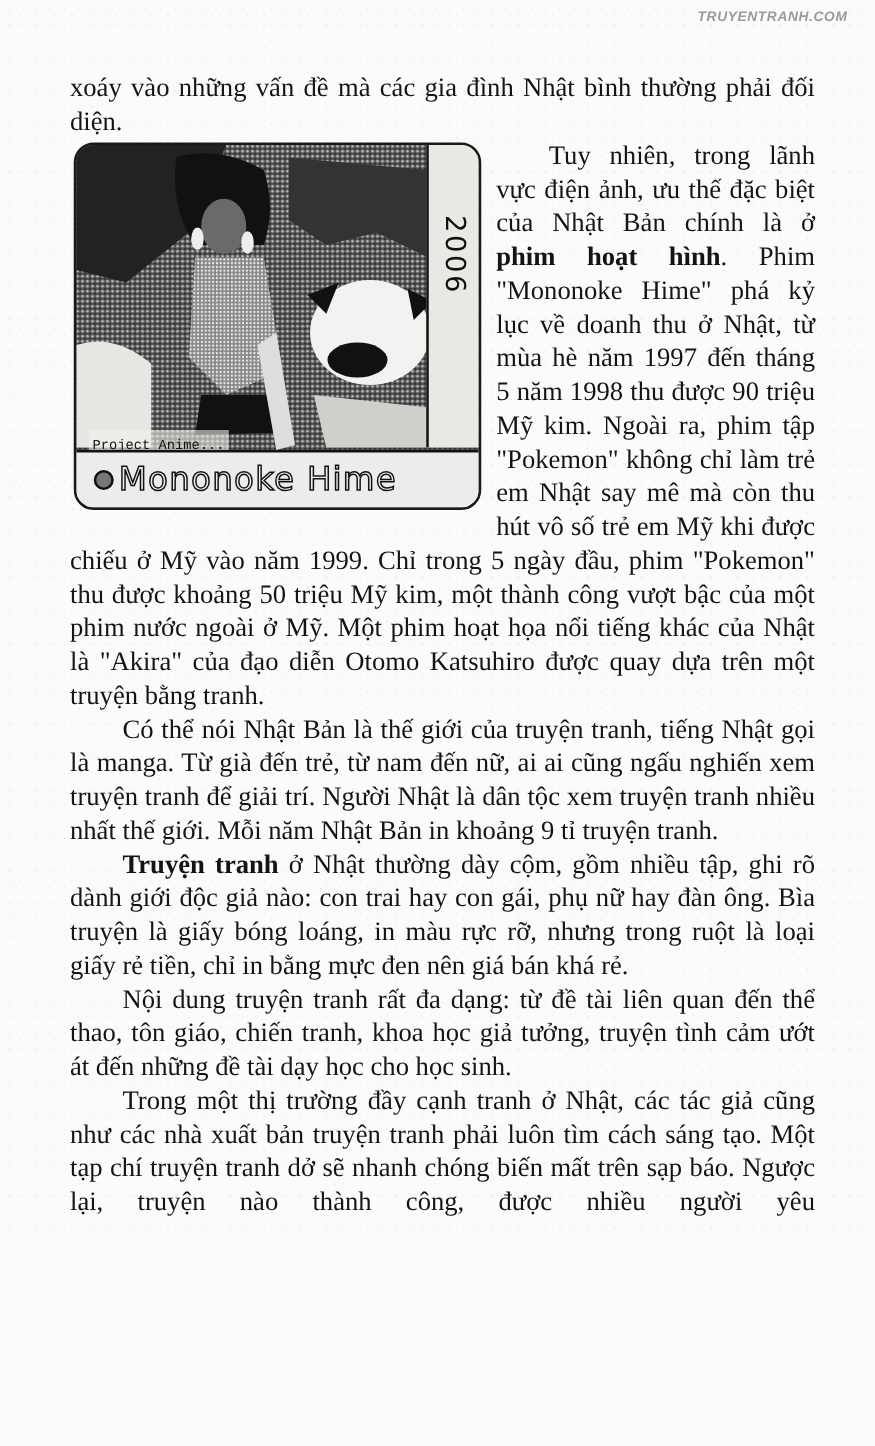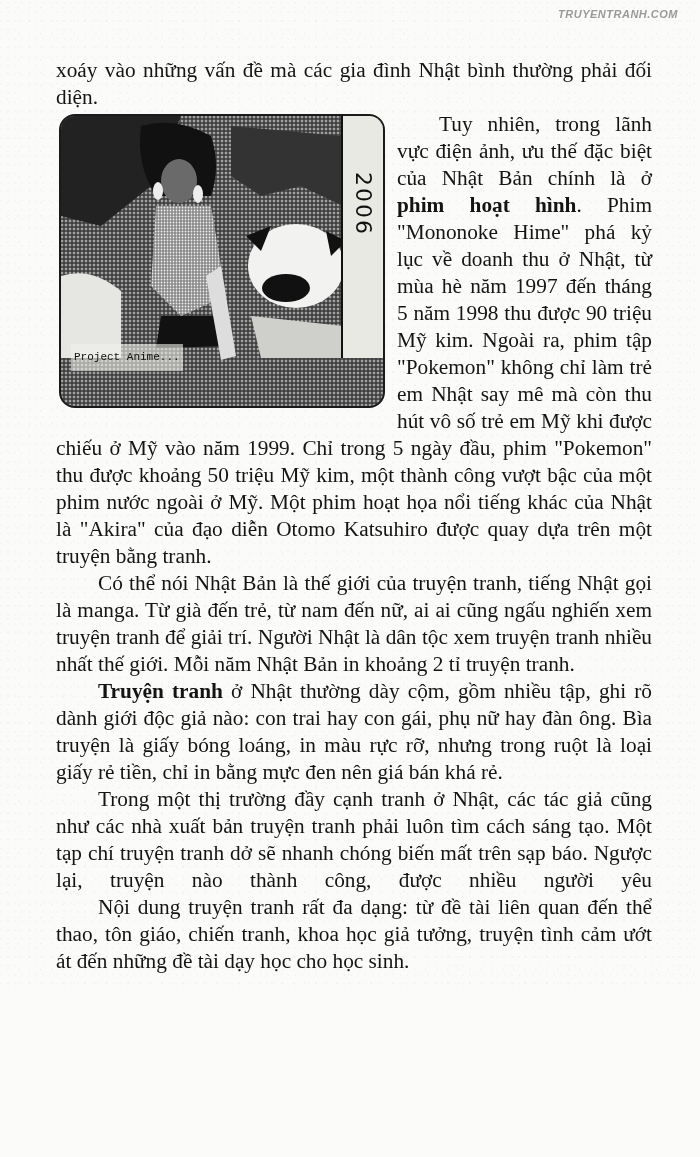--- a/index.html
+++ b/index.html
@@ -118,26 +118,30 @@
         <path d="M95 90 L150 90 L165 180 L120 200 L90 170 Z" fill="url(#dots2)"></path>
         <path d="M100 200 L160 200 L170 230 L95 232 Z" fill="#111"></path>
         <path d="M160 150 L175 240 L160 244 L145 160 Z" fill="#ddd"></path>
         <path d="M0 160 Q30 150 60 175 L60 242 L0 242 Z" fill="#e6e6e3"></path>
         <path d="M190 200 L282 210 L282 242 L200 242 Z" fill="#cfcfcb"></path>
       </svg>
       <div class="side-band">
         <div class="side-text">2006</div>
       </div>
       <div class="proj-text">Project Anime...</div>
+      <div class="caption-bar">
+        <span class="caption-dot"></span>
+        <span class="caption-title">Mononoke Hime</span>
+      </div>
     </div>
 
     <p class="indent"><span>Tuy nhiên, trong lãnh vực điện ảnh, ưu thế đặc biệt của Nhật Bản chính là ở </span><b>phim hoạt hình</b><span>. Phim "Mononoke Hime" phá kỷ lục về doanh thu ở Nhật, từ mùa hè năm 1997 đến tháng 5 năm 1998 thu được 90 triệu Mỹ kim. Ngoài ra, phim tập "Pokemon" không chỉ làm trẻ em Nhật say mê mà còn thu hút vô số trẻ em Mỹ khi được chiếu ở Mỹ vào năm 1999. Chỉ trong 5 ngày đầu, phim "Pokemon" thu được khoảng 50 triệu Mỹ kim, một thành công vượt bậc của một phim nước ngoài ở Mỹ. Một phim hoạt họa nổi tiếng khác của Nhật là "Akira" của đạo diễn Otomo Katsuhiro được quay dựa trên một truyện bằng tranh.</span></p>
 
-    <p class="indent">Có thể nói Nhật Bản là thế giới của truyện tranh, tiếng Nhật gọi là manga. Từ già đến trẻ, từ nam đến nữ, ai ai cũng ngấu nghiến xem truyện tranh để giải trí. Người Nhật là dân tộc xem truyện tranh nhiều nhất thế giới. Mỗi năm Nhật Bản in khoảng 2 tỉ truyện tranh.</p>
+    <p class="indent">Có thể nói Nhật Bản là thế giới của truyện tranh, tiếng Nhật gọi là manga. Từ già đến trẻ, từ nam đến nữ, ai ai cũng ngấu nghiến xem truyện tranh để giải trí. Người Nhật là dân tộc xem truyện tranh nhiều nhất thế giới. Mỗi năm Nhật Bản in khoảng 9 tỉ truyện tranh.</p>
 
     <p class="indent"><b>Truyện tranh</b><span> ở Nhật thường dày cộm, gồm nhiều tập, ghi rõ dành giới độc giả nào: con trai hay con gái, phụ nữ hay đàn ông. Bìa truyện là giấy bóng loáng, in màu rực rỡ, nhưng trong ruột là loại giấy rẻ tiền, chỉ in bằng mực đen nên giá bán khá rẻ.</span></p>
 
+    <p class="indent">Nội dung truyện tranh rất đa dạng: từ đề tài liên quan đến thể thao, tôn giáo, chiến tranh, khoa học giả tưởng, truyện tình cảm ướt át đến những đề tài dạy học cho học sinh.</p>
+
     <p class="indent full">Trong một thị trường đầy cạnh tranh ở Nhật, các tác giả cũng như các nhà xuất bản truyện tranh phải luôn tìm cách sáng tạo. Một tạp chí truyện tranh dở sẽ nhanh chóng biến mất trên sạp báo. Ngược lại, truyện nào thành công, được nhiều người yêu</p>
-
-    <p class="indent">Nội dung truyện tranh rất đa dạng: từ đề tài liên quan đến thể thao, tôn giáo, chiến tranh, khoa học giả tưởng, truyện tình cảm ướt át đến những đề tài dạy học cho học sinh.</p>
   </div>
 
 </div>
 
 </body></html>

